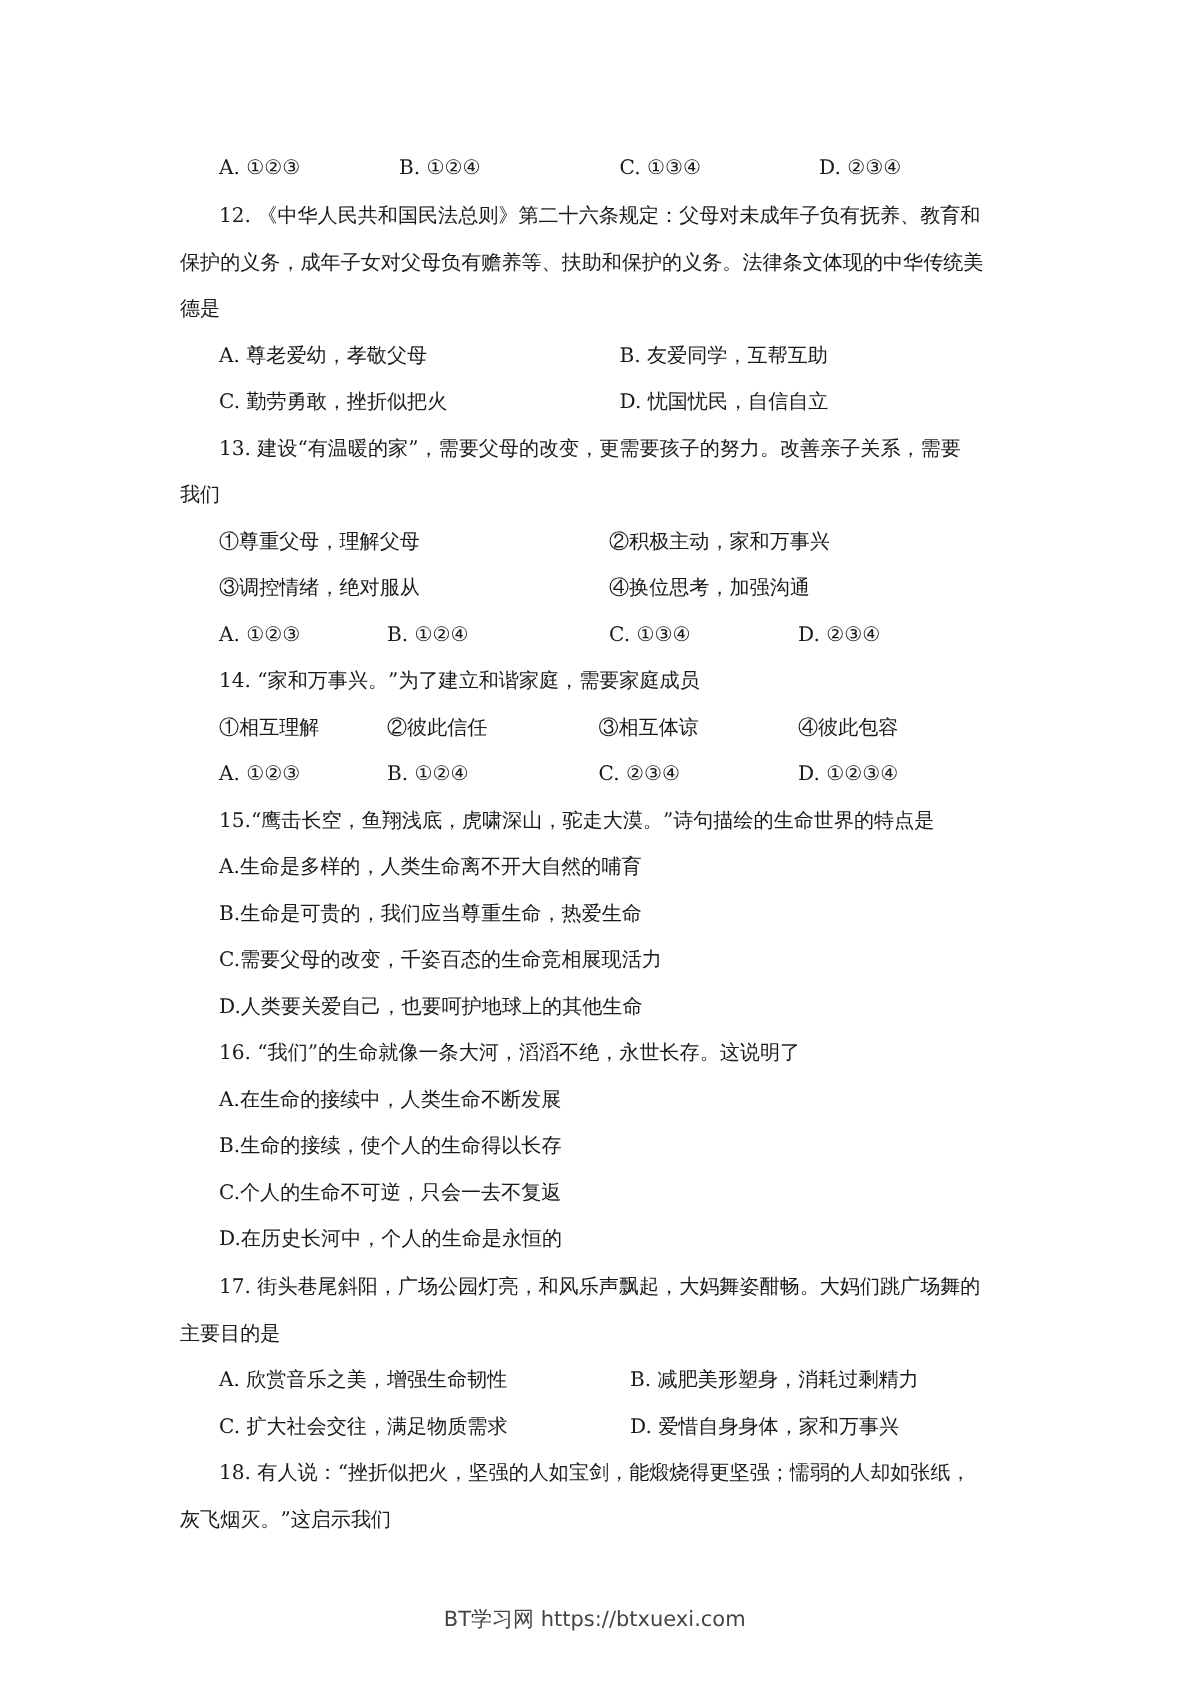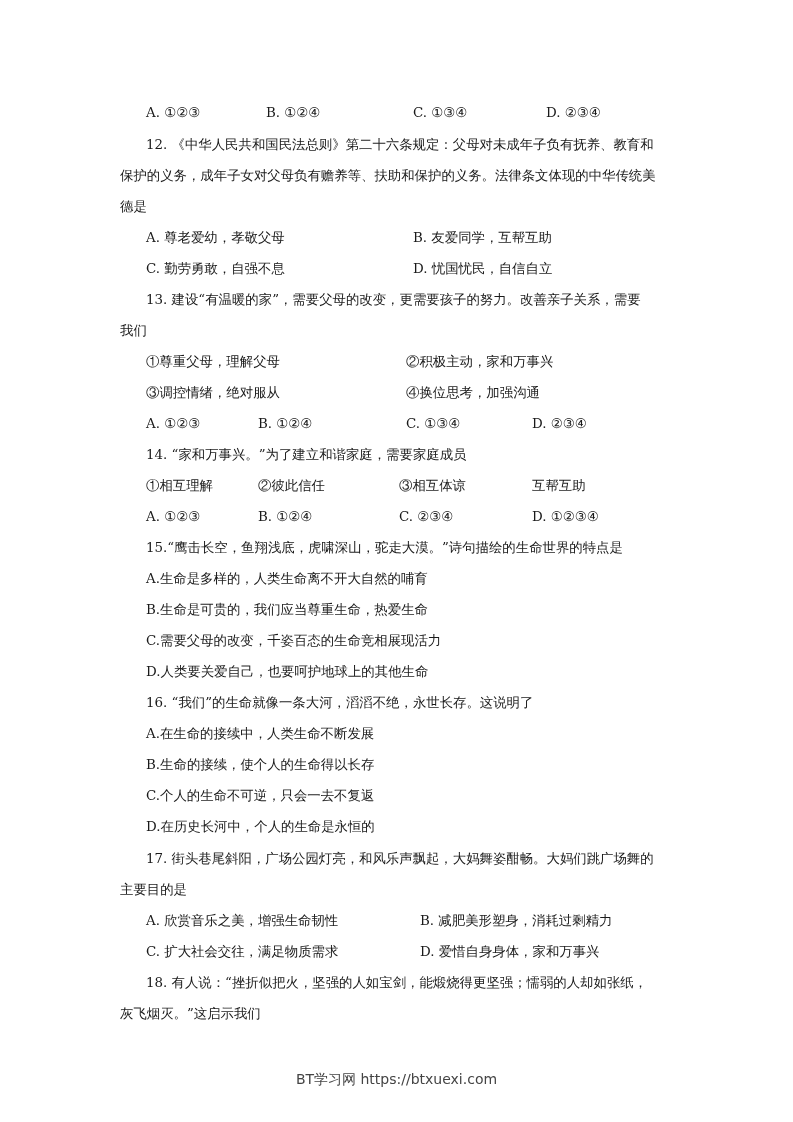--- a/index.html
+++ b/index.html
@@ -15,39 +15,39 @@
 <div class="line" style="left:146px;top:104px">A. ①②③</div>
 <div class="line" style="left:266px;top:104px">B. ①②④</div>
 <div class="line" style="left:413px;top:104px">C. ①③④</div>
 <div class="line" style="left:546px;top:104px">D. ②③④</div>
 
 <div class="line" style="left:146px;top:136px">12. 《中华人民共和国民法总则》第二十六条规定：父母对未成年子负有抚养、教育和</div>
 <div class="line" style="left:120px;top:167px">保护的义务，成年子女对父母负有赡养等、扶助和保护的义务。法律条文体现的中华传统美</div>
 <div class="line" style="left:120px;top:198px">德是</div>
 <div class="line" style="left:146px;top:229px">A. 尊老爱幼，孝敬父母</div>
 <div class="line" style="left:413px;top:229px">B. 友爱同学，互帮互助</div>
-<div class="line" style="left:146px;top:260px">C. 勤劳勇敢，自强不息</div>
+<div class="line" style="left:146px;top:260px">C. 勤劳勇敢，挫折似把火</div>
 <div class="line" style="left:413px;top:260px">D. 忧国忧民，自信自立</div>
 
 <div class="line" style="left:146px;top:291px">13. 建设“有温暖的家”，需要父母的改变，更需要孩子的努力。改善亲子关系，需要</div>
 <div class="line" style="left:120px;top:322px">我们</div>
 <div class="line" style="left:146px;top:353px">①尊重父母，理解父母</div>
 <div class="line" style="left:406px;top:353px">②积极主动，家和万事兴</div>
 <div class="line" style="left:146px;top:384px">③调控情绪，绝对服从</div>
 <div class="line" style="left:406px;top:384px">④换位思考，加强沟通</div>
 <div class="line" style="left:146px;top:415px">A. ①②③</div>
 <div class="line" style="left:258px;top:415px">B. ①②④</div>
 <div class="line" style="left:406px;top:415px">C. ①③④</div>
 <div class="line" style="left:532px;top:415px">D. ②③④</div>
 
 <div class="line" style="left:146px;top:446px">14. “家和万事兴。”为了建立和谐家庭，需要家庭成员</div>
 <div class="line" style="left:146px;top:477px">①相互理解</div>
 <div class="line" style="left:258px;top:477px">②彼此信任</div>
 <div class="line" style="left:399px;top:477px">③相互体谅</div>
-<div class="line" style="left:532px;top:477px">互帮互助</div>
+<div class="line" style="left:532px;top:477px">④彼此包容</div>
 <div class="line" style="left:146px;top:508px">A. ①②③</div>
 <div class="line" style="left:258px;top:508px">B. ①②④</div>
 <div class="line" style="left:399px;top:508px">C. ②③④</div>
 <div class="line" style="left:532px;top:508px">D. ①②③④</div>
 
 <div class="line" style="left:146px;top:539px">15.“鹰击长空，鱼翔浅底，虎啸深山，驼走大漠。”诗句描绘的生命世界的特点是</div>
 <div class="line" style="left:146px;top:570px">A.生命是多样的，人类生命离不开大自然的哺育</div>
 <div class="line" style="left:146px;top:601px">B.生命是可贵的，我们应当尊重生命，热爱生命</div>
 <div class="line" style="left:146px;top:632px">C.需要父母的改变，千姿百态的生命竞相展现活力</div>
 <div class="line" style="left:146px;top:663px">D.人类要关爱自己，也要呵护地球上的其他生命</div>

